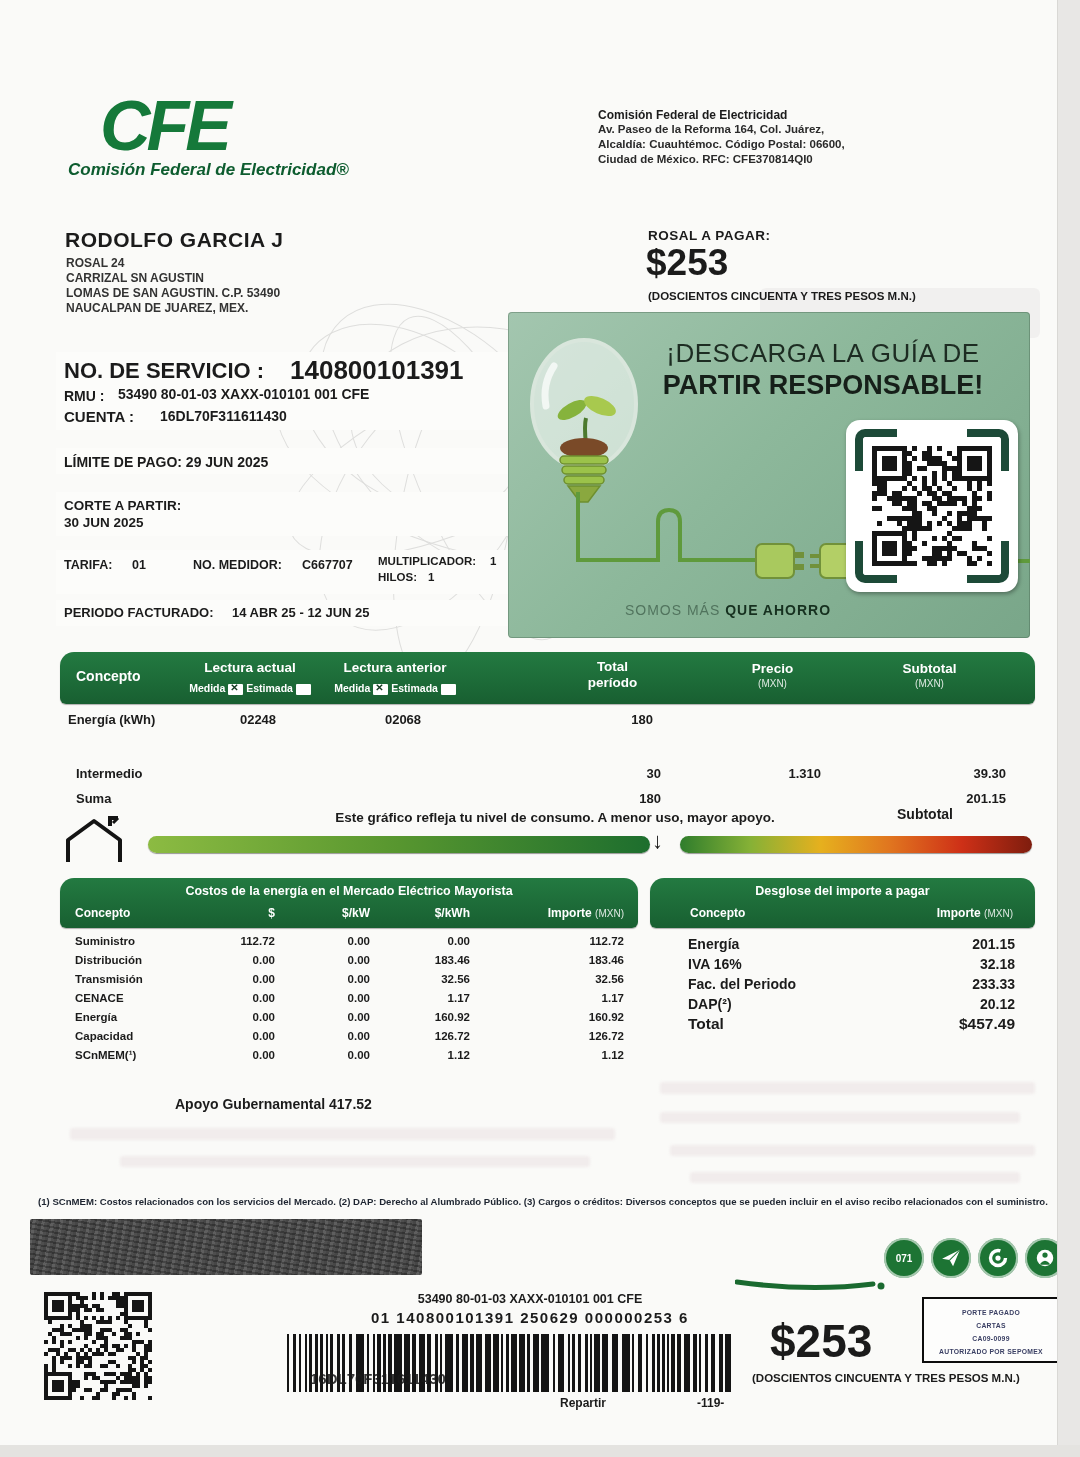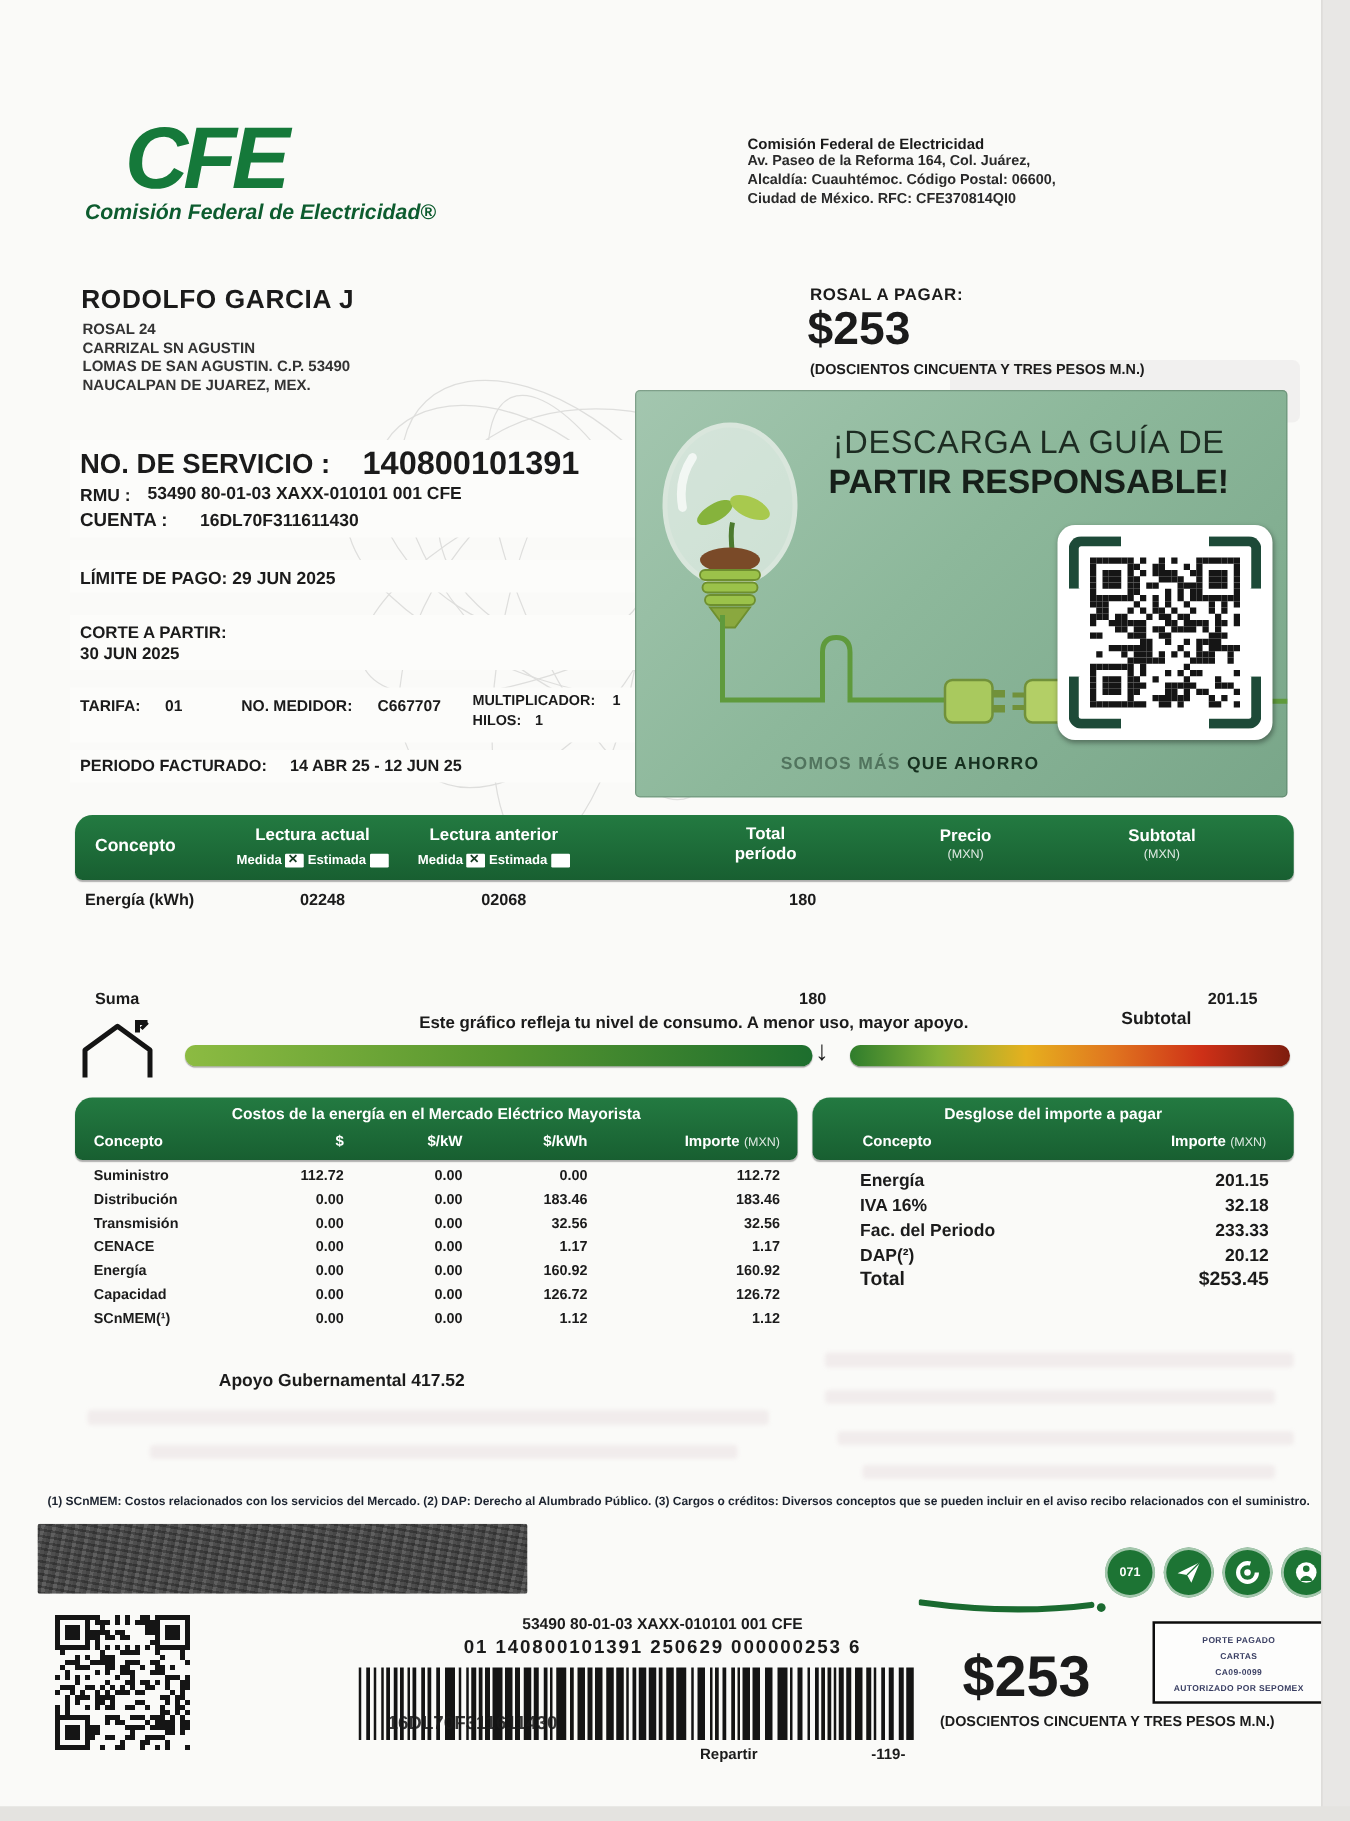--- a/index.html
+++ b/index.html
@@ -747,21 +747,21 @@
           <div style="width:5px;height:5px;background:transparent;"></div>
           <div style="width:5px;height:5px;"></div>
           <div style="width:5px;height:5px;"></div>
           <div style="width:5px;height:5px;background:transparent;"></div>
           <div style="width:5px;height:5px;background:transparent;"></div>
           <div style="width:5px;height:5px;"></div>
         </div>
     </div>
 
     <div class="t" style="left:0;top:290px;width:440px;text-align:center;font-size:14px;letter-spacing:1px;">
-      <span style="color:rgba(35,62,45,.55);font-weight:700;">SOMOS MÁS</span>
+      <span style="color:rgba(35,62,45,.55);font-weight:400;">SOMOS MÁS</span>
       <span style="color:#16301f;font-weight:800;">QUE AHORRO</span>
     </div>
   </div>
 
   <div class="green-head" style="left:60px;top:652px;width:975px;height:52px;">
     <div class="t" style="left:16px;top:16px;font-size:14px;font-weight:700;">Concepto</div>
     <div class="t" style="left:125px;top:8px;width:130px;text-align:center;font-size:13.5px;font-weight:700;">Lectura actual</div>
     <div class="t" style="left:115px;top:30px;width:150px;text-align:center;font-size:10.5px;font-weight:700;">
       <span>Medida</span>
       <span class="cb checked"></span>
@@ -789,20 +789,28 @@
     </div>
   </div>
 
   <div class="con-row" style="top:712px;font-weight:800;">
     <span class="con-c1">Energía (kWh)</span>
     <span class="con-c2">02248</span>
     <span class="con-c3">02068</span>
     <span class="con-c4">180</span>
     <span class="con-c5"></span>
     <span class="con-c6"></span>
+  </div>
+  <div class="con-row" style="top:766px;">
+    <span class="con-c1" style="padding-left:16px;">Intermedio</span>
+    <span class="con-c2"></span>
+    <span class="con-c3"></span>
+    <span class="con-c4">30</span>
+    <span class="con-c5">1.310</span>
+    <span class="con-c6">39.30</span>
   </div>
   <div class="con-row" style="top:791px;">
     <span class="con-c1" style="padding-left:16px;">Suma</span>
     <span class="con-c2"></span>
     <span class="con-c3"></span>
     <span class="con-c4">180</span>
     <span class="con-c5"></span>
     <span class="con-c6">201.15</span>
   </div>
 
@@ -893,21 +901,21 @@
   <div class="bd-row" style="top:976px;">
       <span class="bd-c0">Fac. del Periodo</span>
       <span class="bd-c1">233.33</span>
     </div>
   <div class="bd-row" style="top:996px;">
       <span class="bd-c0">DAP(²)</span>
       <span class="bd-c1">20.12</span>
     </div>
   <div class="bd-row" style="top:1015px;font-size:15.5px;font-weight:700;">
       <span class="bd-c0">Total</span>
-      <span class="bd-c1">$253.45</span>
+      <span class="bd-c1">$457.49</span>
     </div>
 
   <div class="t" style="left:175px;top:1096px;font-size:14px;font-weight:800;">Apoyo Gubernamental 417.52</div>
 
   <div class="ghost" style="left:70px;top:1128px;width:545px;height:12px;"></div>
   <div class="ghost" style="left:120px;top:1156px;width:470px;height:11px;"></div>
   <div class="ghost" style="left:660px;top:1082px;width:375px;height:12px;"></div>
   <div class="ghost" style="left:660px;top:1112px;width:360px;height:11px;"></div>
   <div class="ghost" style="left:670px;top:1145px;width:365px;height:11px;"></div>
   <div class="ghost" style="left:690px;top:1172px;width:330px;height:11px;"></div>

